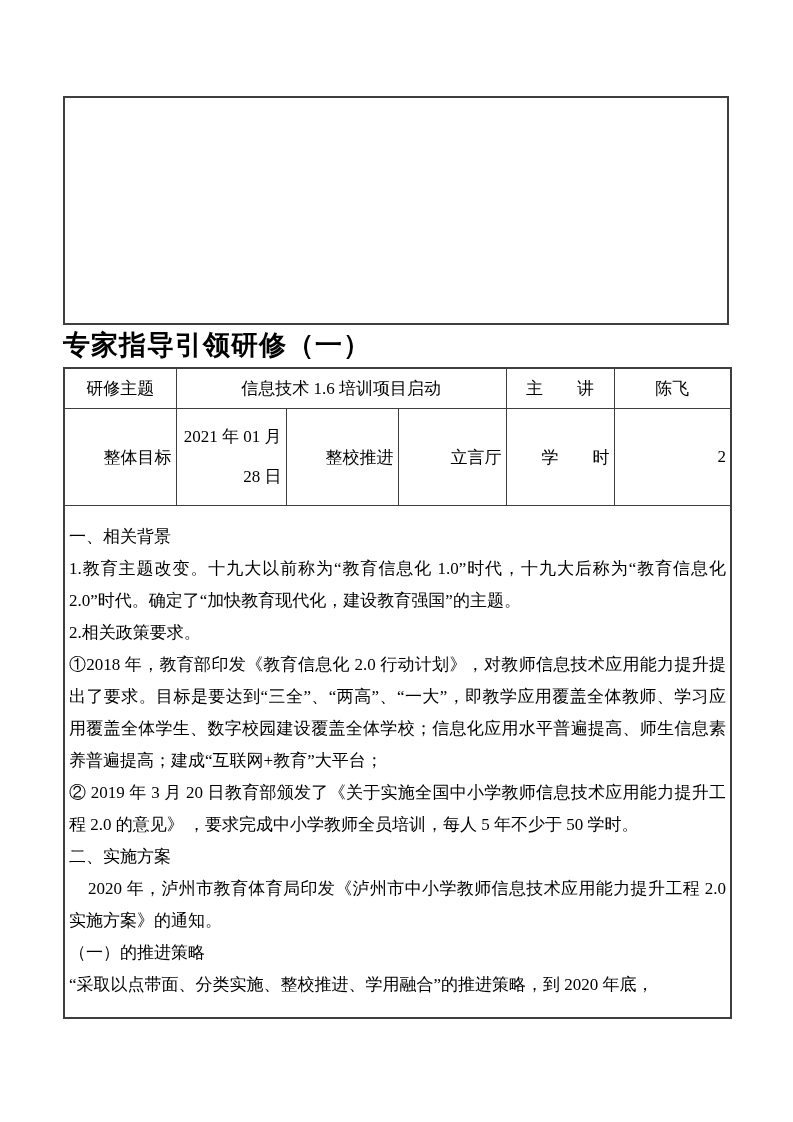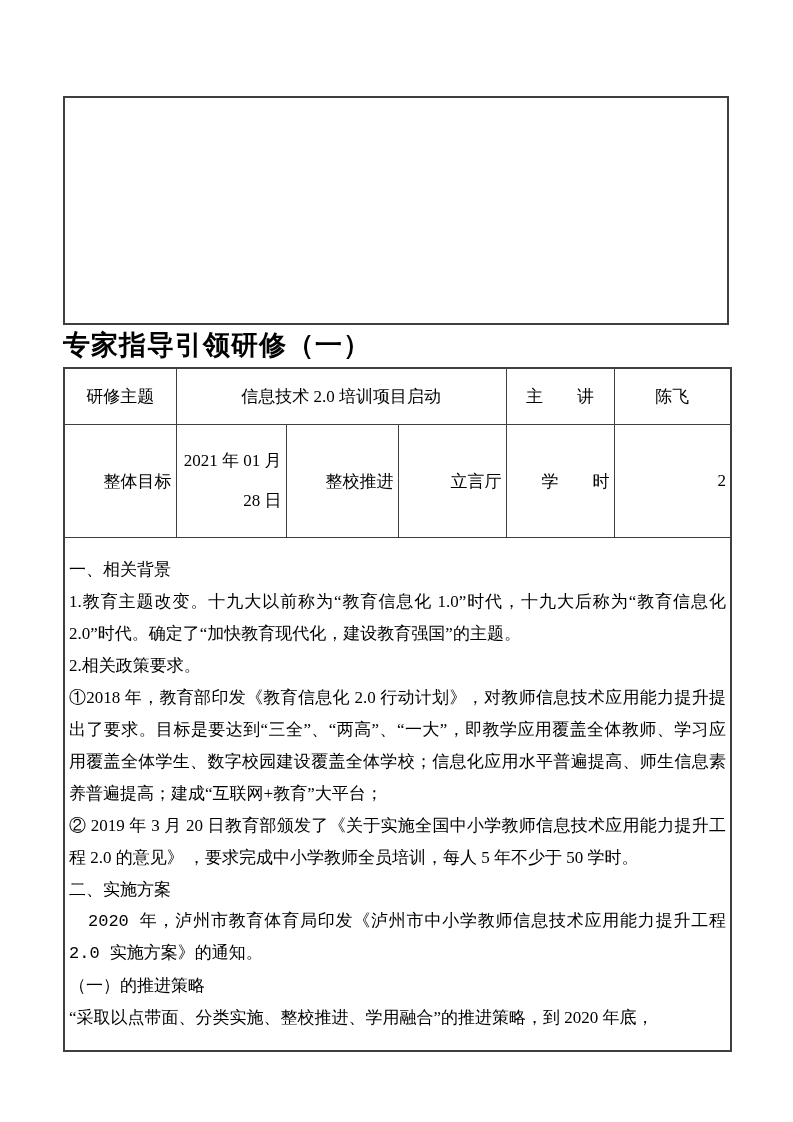--- a/index.html
+++ b/index.html
@@ -38,59 +38,59 @@
     width: 667px;
     border-collapse: collapse;
     table-layout: fixed;
     border: 2px solid #3f3f3f;
     font-size: 17px;
   }
   table.info-table td {
     border: 1.5px solid #3f3f3f;
     text-align: center;
     vertical-align: middle;
-    padding: 16px 4px;
+    padding: 8px 4px;
   }
   tr.row-topic td { height: 40px; }
   tr.row-time  td { height: 85px; text-align: right; }
   td.date-cell { line-height: 40px; }
   td.content-cell {
     height: 512px;
     vertical-align: top;
     text-align: left;
     padding: 5px 10px 0 10px;
   }
   .content-cell p {
     font-size: 17px;
     line-height: 32px;
     text-align: justify;
     text-justify: inter-ideograph;
   }
-  .content-cell p.indent { text-indent: 19px; font-family: Liberation Mono, monospace; }
+  .content-cell p.indent { text-indent: 19px; }
 </style>
 </head>
 <body>
 
 <div class="photo-box"></div>
 
 <div class="page-title">专家指导引领研修（一）</div>
 
 <table class="info-table">
   <colgroup>
     <col style="width:112px">
     <col style="width:110px">
     <col style="width:112px">
     <col style="width:108px">
     <col style="width:108px">
     <col style="width:117px">
   </colgroup>
   <tbody>
       <tr class="row-topic">
     <td>研修主题</td>
-    <td colspan="3">信息技术 2.0 培训项目启动</td>
+    <td colspan="3">信息技术 1.6 培训项目启动</td>
     <td>主　　讲</td>
     <td>陈飞</td>
   </tr>
   <tr class="row-time">
     <td>整体目标</td>
     <td class="date-cell">2021 年 01 月 28 日</td>
     <td>整校推进</td>
     <td>立言厅</td>
     <td>学　　时</td>
     <td>2</td>

